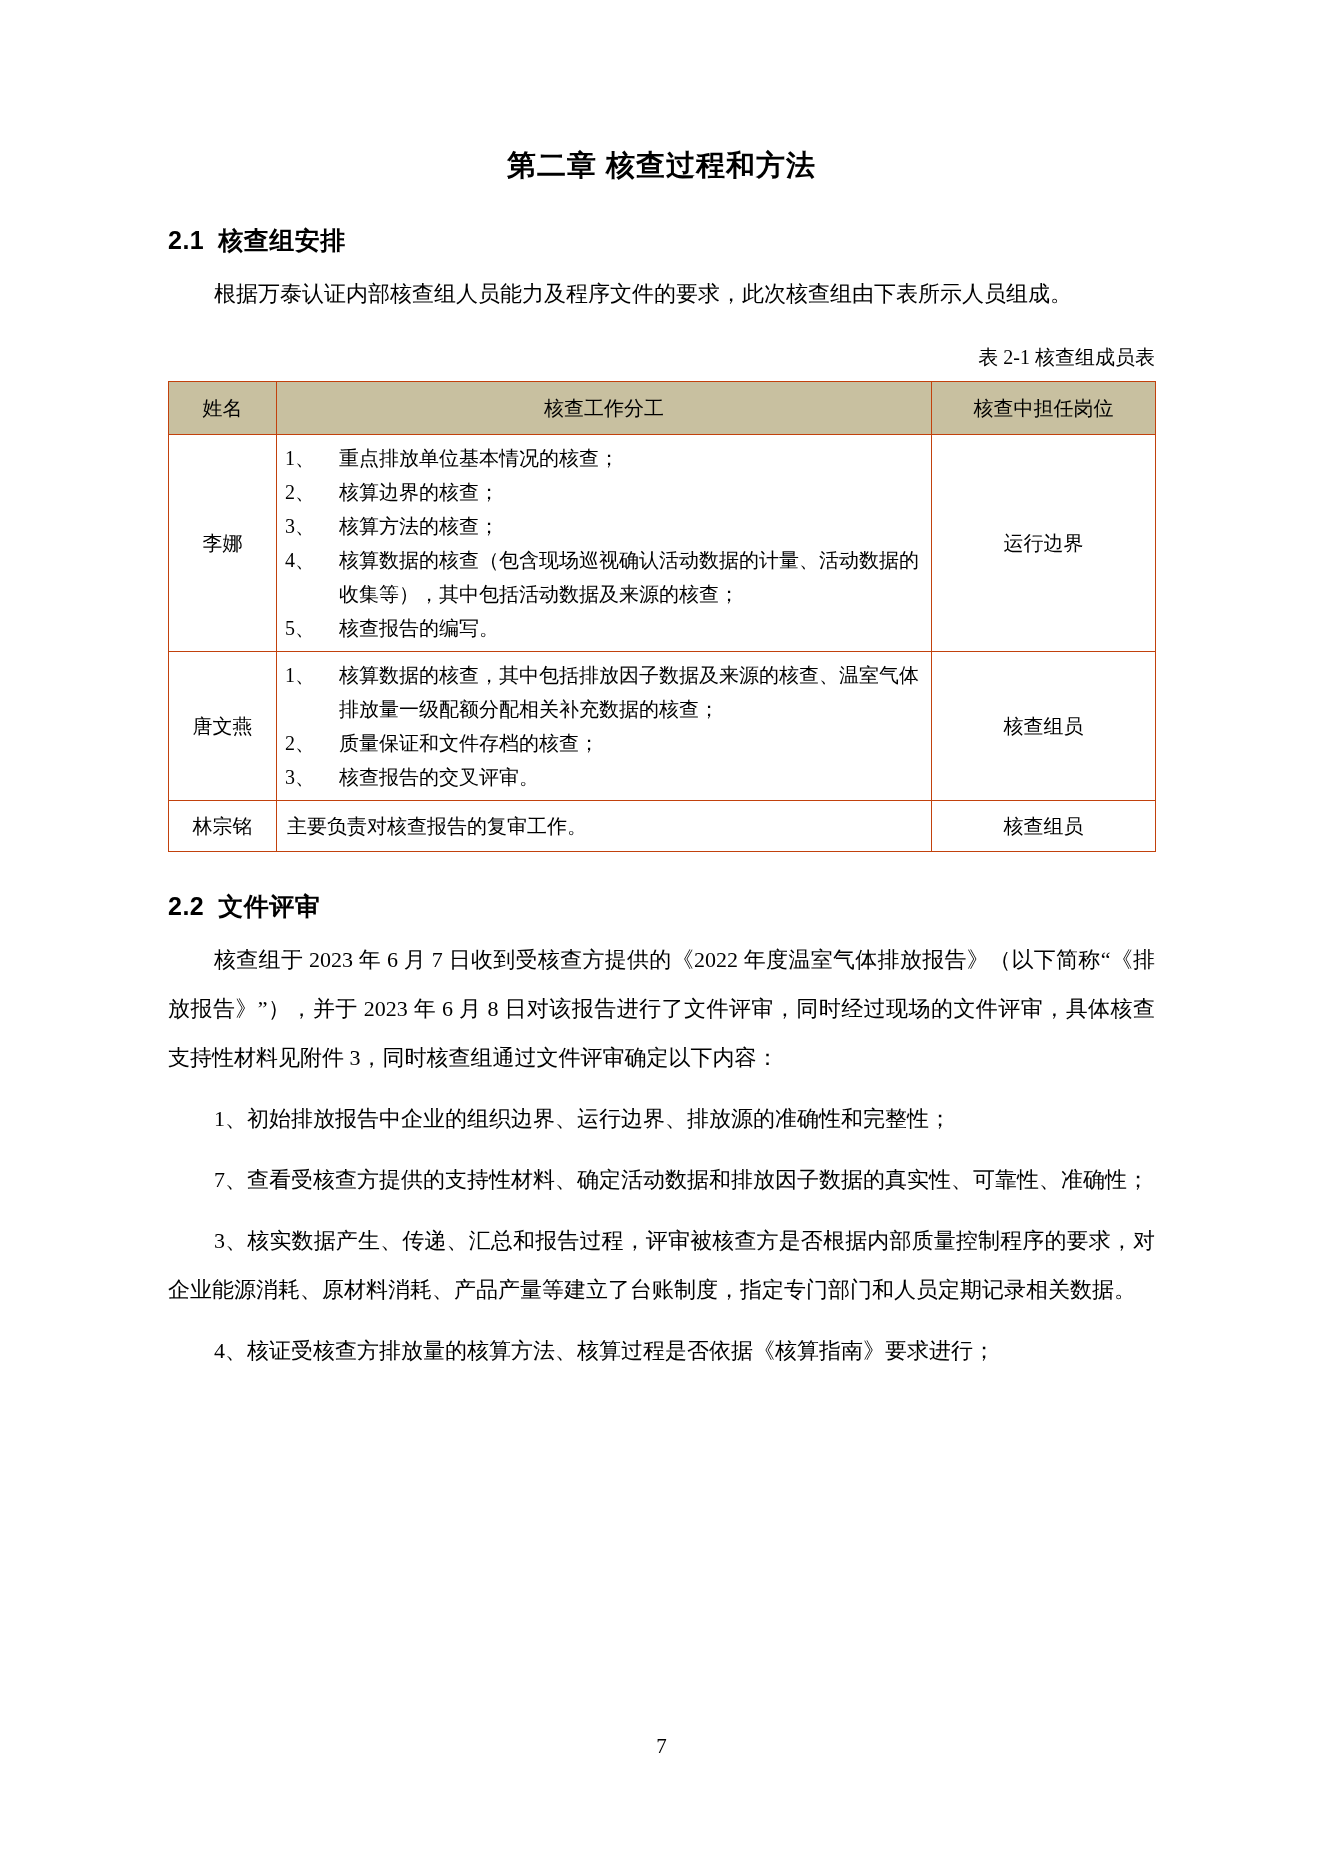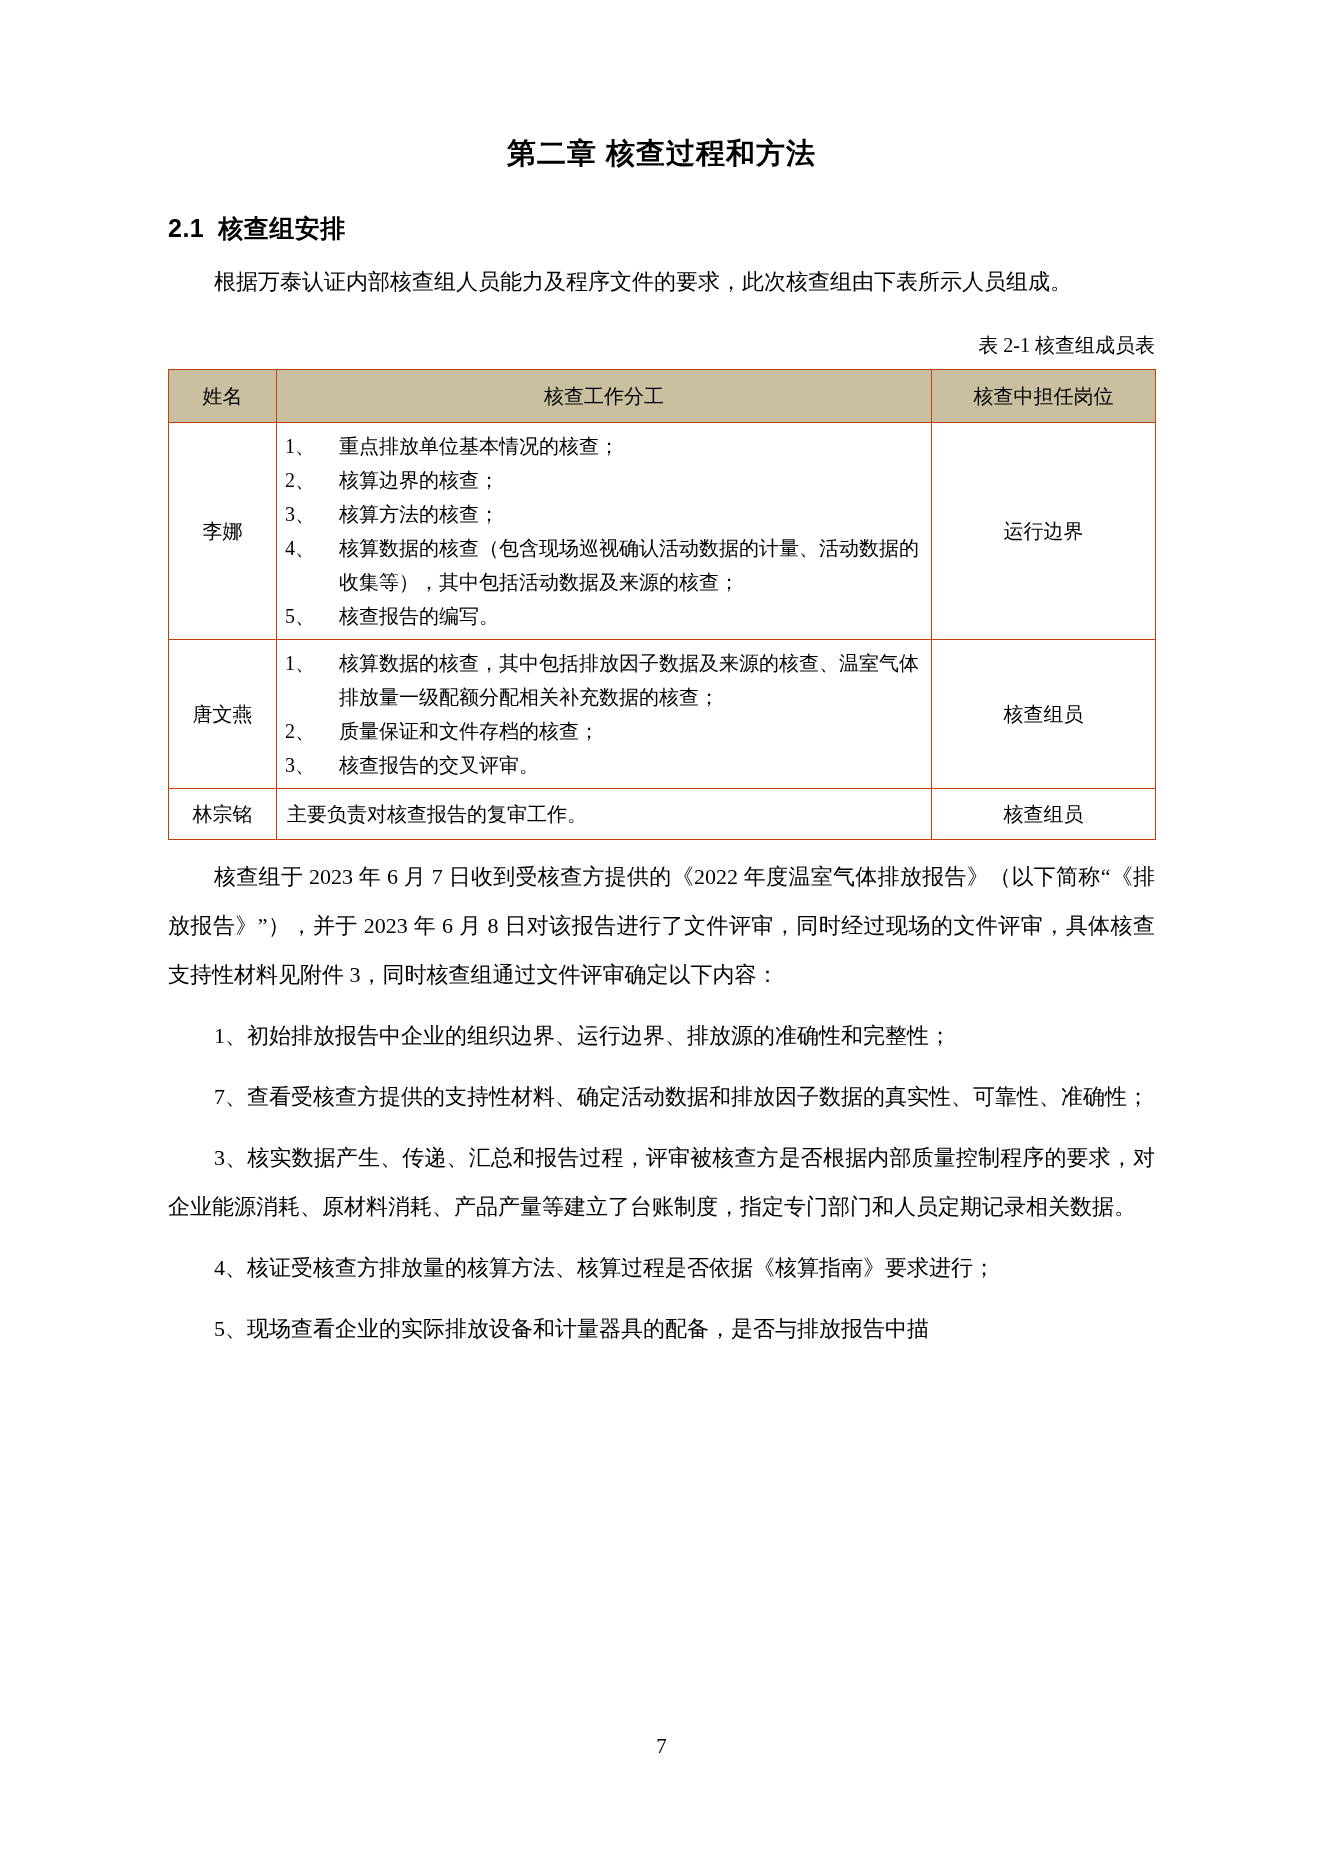--- a/index.html
+++ b/index.html
@@ -11,21 +11,21 @@
     height: 1871px;
     background: #ffffff;
     font-family: "Liberation Serif", serif;
     color: #000000;
   }
   .page {
     position: relative;
     width: 1323px;
     height: 1821px;
     box-sizing: border-box;
-    padding: 4px 168px;
+    padding: 16px 168px;
     border-radius: 15px;
   }
   .chapter-title {
     text-align: center;
     font-family: "Liberation Sans", sans-serif;
     font-weight: bold;
     font-size: 29px;
     letter-spacing: 1px;
     margin: 0;
     padding-top: 130px;
@@ -187,23 +187,25 @@
         <td class="role">核查组员</td>
       </tr>
       <tr>
         <td class="name">林宗铭</td>
         <td class="duty single">主要负责对核查报告的复审工作。</td>
         <td class="role">核查组员</td>
       </tr>
     </tbody>
   </table>
 
+  <h2 class="h2">
+    <span class="num">2.2</span><span>文件评审</span>
+  </h2>
 
   <p class="body-text indent">核查组于 2023 年 6 月 7 日收到受核查方提供的《2022 年度温室气体排放报告》（以下简称“《排放报告》”），并于 2023 年 6 月 8 日对该报告进行了文件评审，同时经过现场的文件评审，具体核查支持性材料见附件 3，同时核查组通过文件评审确定以下内容：</p>
   <p class="body-text indent">1、初始排放报告中企业的组织边界、运行边界、排放源的准确性和完整性；</p>
   <p class="body-text indent">7、查看受核查方提供的支持性材料、确定活动数据和排放因子数据的真实性、可靠性、准确性；</p>
   <p class="body-text indent">3、核实数据产生、传递、汇总和报告过程，评审被核查方是否根据内部质量控制程序的要求，对企业能源消耗、原材料消耗、产品产量等建立了台账制度，指定专门部门和人员定期记录相关数据。</p>
   <p class="body-text indent">4、核证受核查方排放量的核算方法、核算过程是否依据《核算指南》要求进行；</p>
-  <p class="body-text indent">5、现场查看企业的实际排放设备和计量器具的配备，是否与排放报告中描</p>
 
   <div class="page-number">7</div>
 
 </div>
 
 </body></html>

